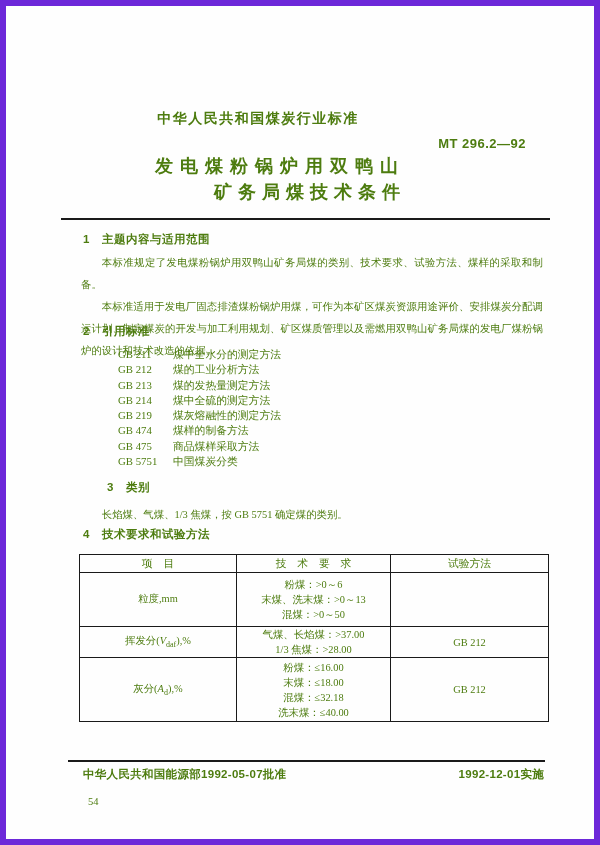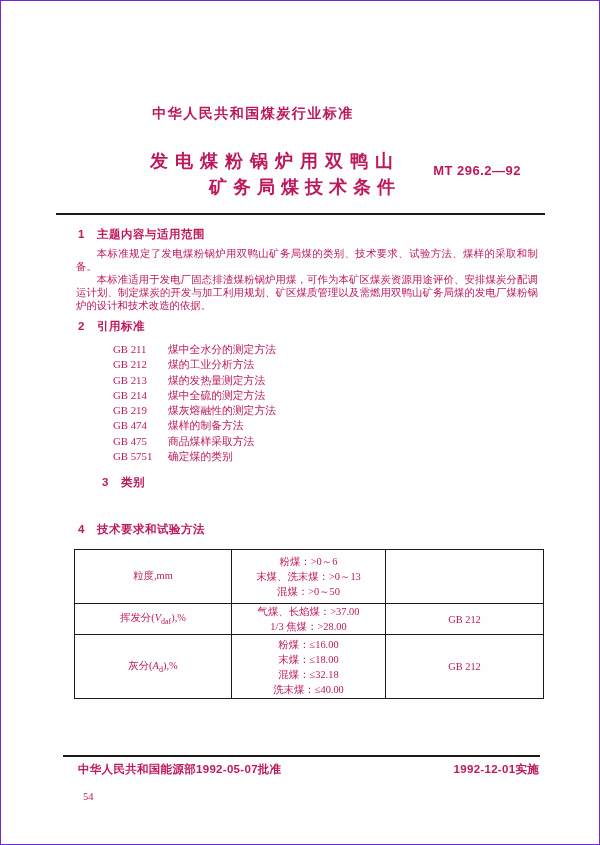--- a/index.html
+++ b/index.html
@@ -1,36 +1,36 @@
 <!DOCTYPE html>
 <html><head>
 <meta charset="utf-8">
 <style>
   html,body{margin:0;padding:0;background:#e8e8e8;}
   .page{
     position:relative;
     width:600px;height:845px;
     margin:0 auto;
     background:#fefefe;
-    border:1px solid #6d28d9;
+    border:6px solid #6d28d9;
     box-sizing:border-box;
     font-family:"Liberation Serif","DejaVu Serif",serif;
-    color:#be185d;
+    color:#4d7c0f;
     overflow:hidden;
   }
   .abs{position:absolute;}
   .hei{font-family:"Liberation Sans","DejaVu Sans",sans-serif;font-weight:bold;}
 
   .std-type{top:104px;left:0;width:504px;text-align:center;font-size:14px;letter-spacing:1.5px;}
-  .std-number{top:130px;left:418px;width:102px;text-align:right;font-size:13px;letter-spacing:0.5px;margin-top:32px;}
+  .std-number{top:130px;left:418px;width:102px;text-align:right;font-size:13px;letter-spacing:0.5px;}
   .title-line1{top:148px;left:0;width:548px;text-align:center;font-size:18px;letter-spacing:7px;}
   .title-line2{top:174px;left:0;width:544px;text-align:center;font-size:18px;letter-spacing:6px;padding-left:32px;}
   .rule-top{top:212px;left:55px;width:489px;height:2px;background:#1a1a1a;}
 
-  .content-block{left:75px;width:462px;font-size:10.4px;line-height:13px;}
+  .content-block{left:75px;width:462px;font-size:10.4px;line-height:22px;}
   .sec-heading{left:77px;font-size:11.5px;letter-spacing:0.5px;}
   .h-sec1{top:226px;}
   .p-sec1{top:246px;}
   .p-sec1 p{margin:0;text-indent:2em;text-align:justify;}
   .h-sec2{top:318px;}
   .ref-list{top:341px;left:100px;width:380px;font-size:10.8px;line-height:15.3px;}
   .ref-code{display:inline-block;min-width:46px;margin-right:9px;margin-left:12px;}
   .h-sec3{top:474px;margin-left:24px;}
   .p-sec3{top:498px;}
   .p-sec3 p{margin:0;text-indent:2em;}
@@ -70,35 +70,43 @@
 
   <div class="abs hei sec-heading h-sec2">2　引用标准</div>
   <div class="abs ref-list">
     <div class="ref-row"><span class="ref-code">GB 211</span><span>煤中全水分的测定方法</span></div>
     <div class="ref-row"><span class="ref-code">GB 212</span><span>煤的工业分析方法</span></div>
     <div class="ref-row"><span class="ref-code">GB 213</span><span>煤的发热量测定方法</span></div>
     <div class="ref-row"><span class="ref-code">GB 214</span><span>煤中全硫的测定方法</span></div>
     <div class="ref-row"><span class="ref-code">GB 219</span><span>煤灰熔融性的测定方法</span></div>
     <div class="ref-row"><span class="ref-code">GB 474</span><span>煤样的制备方法</span></div>
     <div class="ref-row"><span class="ref-code">GB 475</span><span>商品煤样采取方法</span></div>
-    <div class="ref-row"><span class="ref-code">GB 5751</span><span>确定煤的类别</span></div>
+    <div class="ref-row"><span class="ref-code">GB 5751</span><span>中国煤炭分类</span></div>
   </div>
 
   <div class="abs hei sec-heading h-sec3">3　类别</div>
+  <div class="abs content-block p-sec3">
+    <p>长焰煤、气煤、1/3 焦煤，按 GB 5751 确定煤的类别。</p>
+  </div>
 
   <div class="abs hei sec-heading h-sec4">4　技术要求和试验方法</div>
 
   <div class="abs spec-table">
     <table>
       <colgroup>
           <col style="width:157px">
           <col style="width:154px">
           <col style="width:158px">
         </colgroup>
       <tbody>
+          <tr class="hdr">
+        <th>项　目</th>
+        <th>技　术　要　求</th>
+        <th>试验方法</th>
+      </tr>
       <tr class="r1">
         <td class="c-item"><span>粒度,mm</span><i></i><sub></sub><span></span></td>
         <td>
           <div class="req-line">粉煤：&gt;0～6</div>
           <div class="req-line">末煤、洗末煤：&gt;0～13</div>
           <div class="req-line">混煤：&gt;0～50</div>
         </td>
         <td></td>
       </tr>
       <tr class="r2">

